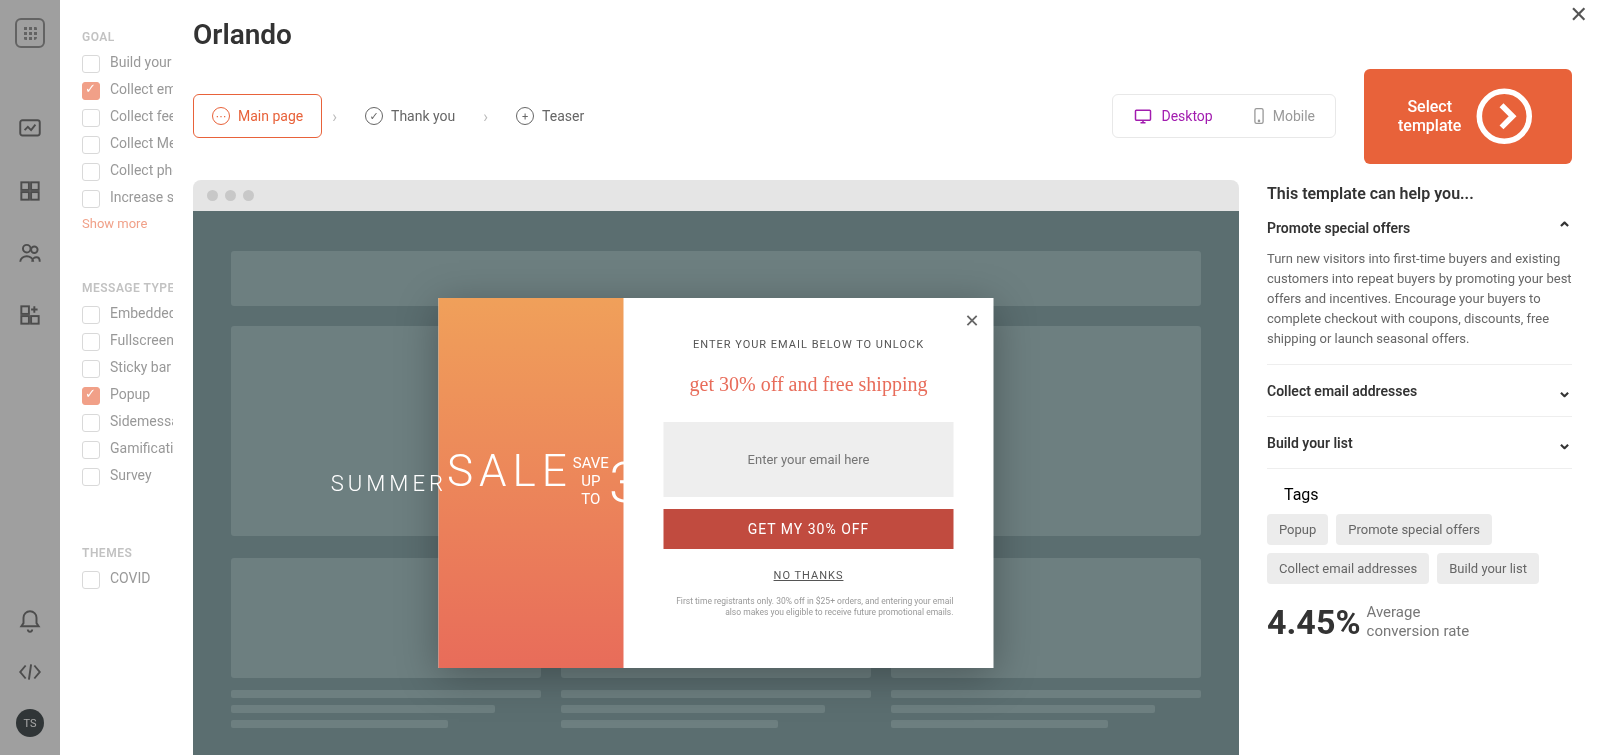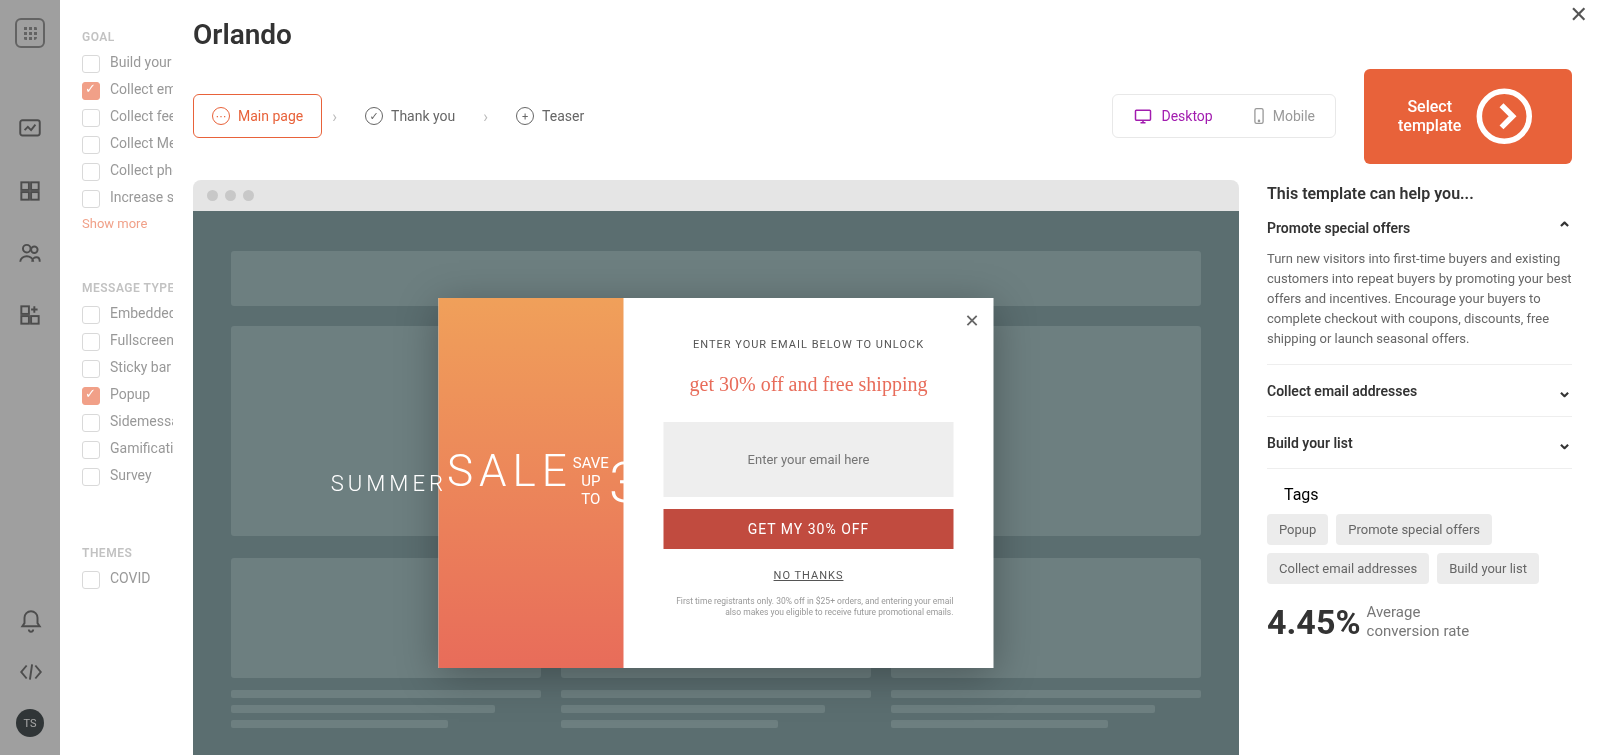--- a/index.html
+++ b/index.html
@@ -2,21 +2,21 @@
 <html><head>
 <meta charset="utf-8">
 <style>
 *{box-sizing:border-box;margin:0;padding:0;font-family:-apple-system,BlinkMacSystemFont,"Segoe UI",Roboto,sans-serif}
 body{background:#fff;width:1600px;height:755px;overflow:hidden;position:relative}
 .overlay-dim{position:absolute;left:0;top:0;width:60px;height:100%;background:rgba(0,0,0,0.35);z-index:5}
 .app-rail{position:absolute;left:0;top:0;width:60px;height:100%;background:#f5f5f5;display:flex;flex-direction:column;align-items:center;padding-top:18px;z-index:4}
 .rail-logo{width:30px;height:30px;border:2px solid #999;border-radius:6px;display:flex;align-items:center;justify-content:center;margin-bottom:50px}
 .rail-logo::before{content:"";width:14px;height:14px;background:radial-gradient(circle,#999 1.5px,transparent 1.5px);background-size:5px 5px;border-radius:3px}
 .rail-item{width:26px;height:26px;margin:18px 0;color:#777}
-.rail-bottom{margin-top:auto;margin-bottom:18px;display:flex;flex-direction:column;align-items:flex-end;gap:24px}
+.rail-bottom{margin-top:auto;margin-bottom:18px;display:flex;flex-direction:column;align-items:center;gap:24px}
 .rail-avatar{width:28px;height:28px;border-radius:50%;background:#4a5255;color:#fff;font-size:11px;display:flex;align-items:center;justify-content:center}
 .sidebar{position:absolute;left:70px;top:0;width:250px;height:100%;padding:16px 12px;background:#fff;z-index:3;opacity:.6}
 .section-title{font-size:12px;font-weight:600;color:#9a9a9a;letter-spacing:.5px;margin-bottom:10px;margin-top:14px}
 .check-row{display:flex;align-items:flex-start;gap:10px;margin:8px 0;font-size:14px;color:#555}
 .chk{width:18px;height:18px;border:1.5px solid #c0c0c0;border-radius:3px;flex-shrink:0;margin-top:1px}
 .chk.checked{background:#e8623a;border-color:#e8623a;position:relative}
 .chk.checked::after{content:"✓";color:#fff;position:absolute;left:2px;top:-2px;font-size:13px}
 .show-more{color:#e8623a;font-size:13px;margin-top:6px}
 .main-panel{position:absolute;left:173px;top:0;right:0;bottom:0;background:#fff;z-index:6;padding:18px 28px 0 20px;display:flex;flex-direction:column}
 .close-x{position:absolute;right:12px;top:2px;font-size:22px;color:#555;cursor:pointer}

